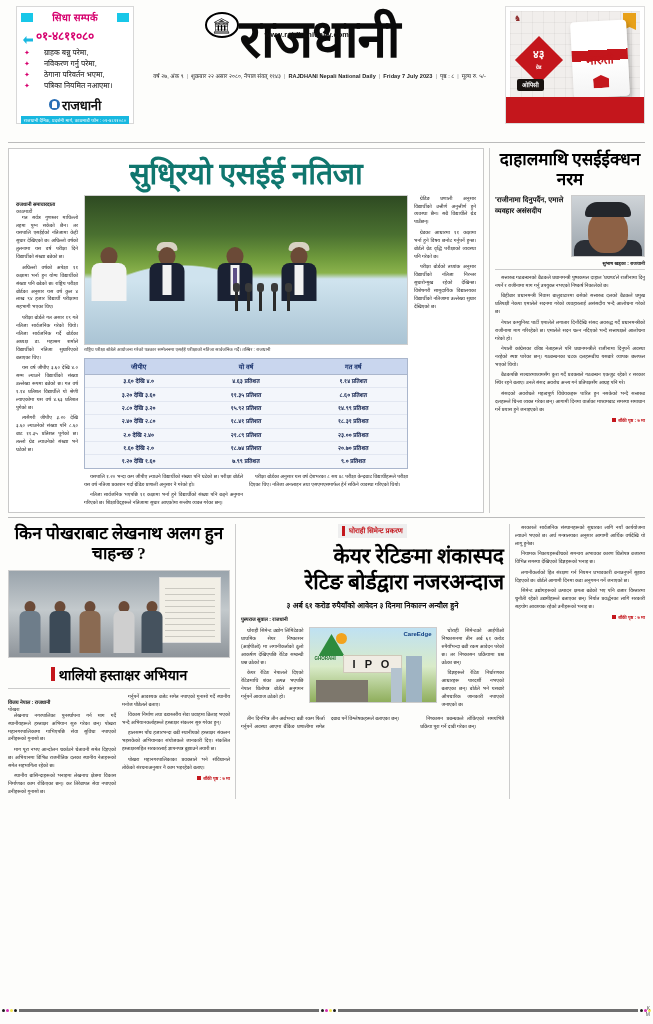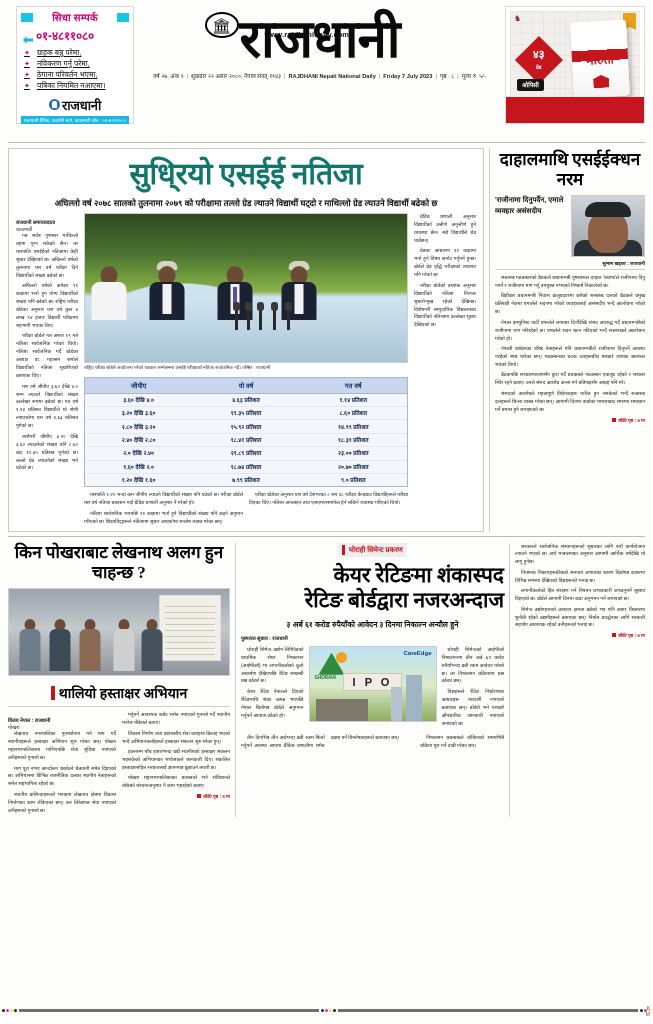--- a/index.html
+++ b/index.html
@@ -43,21 +43,21 @@
   }
   .sub-phone-row { display: flex; align-items: flex-end; gap: 3px; margin: 2px 0 4px 2px; }
   .phone-ic {
     width: 10px; height: 8px; background: #18b8e0;
     clip-path: polygon(0 50%, 35% 0, 35% 30%, 100% 30%, 100% 70%, 35% 70%, 35% 100%);
   }
   .sub-phone { color: #d6006e; font-size: 12px; font-weight: bold; letter-spacing: -0.2px; }
   .sub-list { list-style: none; margin-left: 3px; }
   .sub-list li {
     font-size: 7.5px; color: #111; line-height: 1.45;
-    display: flex; align-items: center; gap: 7px; text-decoration: underline;
+    display: flex; align-items: center; gap: 14px;
   }
   .bull { color: #d6006e; font-size: 7px; }
   .sub-logo-row { text-align: center; margin-top: 3px; }
   .sub-logo-mark {
     display: inline-block; width: 11px; height: 11px; border-radius: 50%;
     background: #2a6fb5; vertical-align: middle; margin-right: 2px;
     position: relative;
   }
   .sub-logo-mark::after {
     content: ""; position: absolute; left: 3px; top: 2px;
@@ -351,21 +351,20 @@
       <div class="ad-red-band"></div>
     </div>
   </div>
   <div class="rule-hd"></div>
 
   <div class="body-wrap">
 
     <div class="col-main">
       <div class="lead-box">
         <div class="lead-head">सुधि्रयो एसईई नतिजा</div>
-        <div class="lead-sub">अघिल्लो वर्ष २०७८ सालको तुलनामा २०७९ को परीक्षामा तल्लो ग्रेड ल्याउने विद्यार्थी घट्दो र माथिल्लो ग्रेड ल्याउने विद्यार्थी बढेको छ</div>
 
         <div class="lead-cols">
           <div class="lc narrow">
             <div class="byline">
               <span>राजधानी समाचारदाता</span>
               <span class="loc">काठमाडौं</span>
             </div>
             <div class="txt">
               <p>गत सर्वत्र गुणस्तर माथिल्लो तहमा पुग्न सकेको छैन। तर यसपालि एसईईको नतिजामा केही सुधार देखिएको छ। अघिल्लो वर्षको तुलनामा यस वर्ष परीक्षा दिने विद्यार्थीको संख्या बढेको छ।</p>
               <p>अघिल्लो वर्षको अपेक्षा ११ कक्षामा भर्ना हुन योग्य विद्यार्थीको संख्या पनि बढेको छ। राष्ट्रिय परीक्षा बोर्डका अनुसार यस वर्ष कुल ४ लाख ९४ हजार विद्यार्थी परीक्षामा सहभागी भएका थिए।</p>

